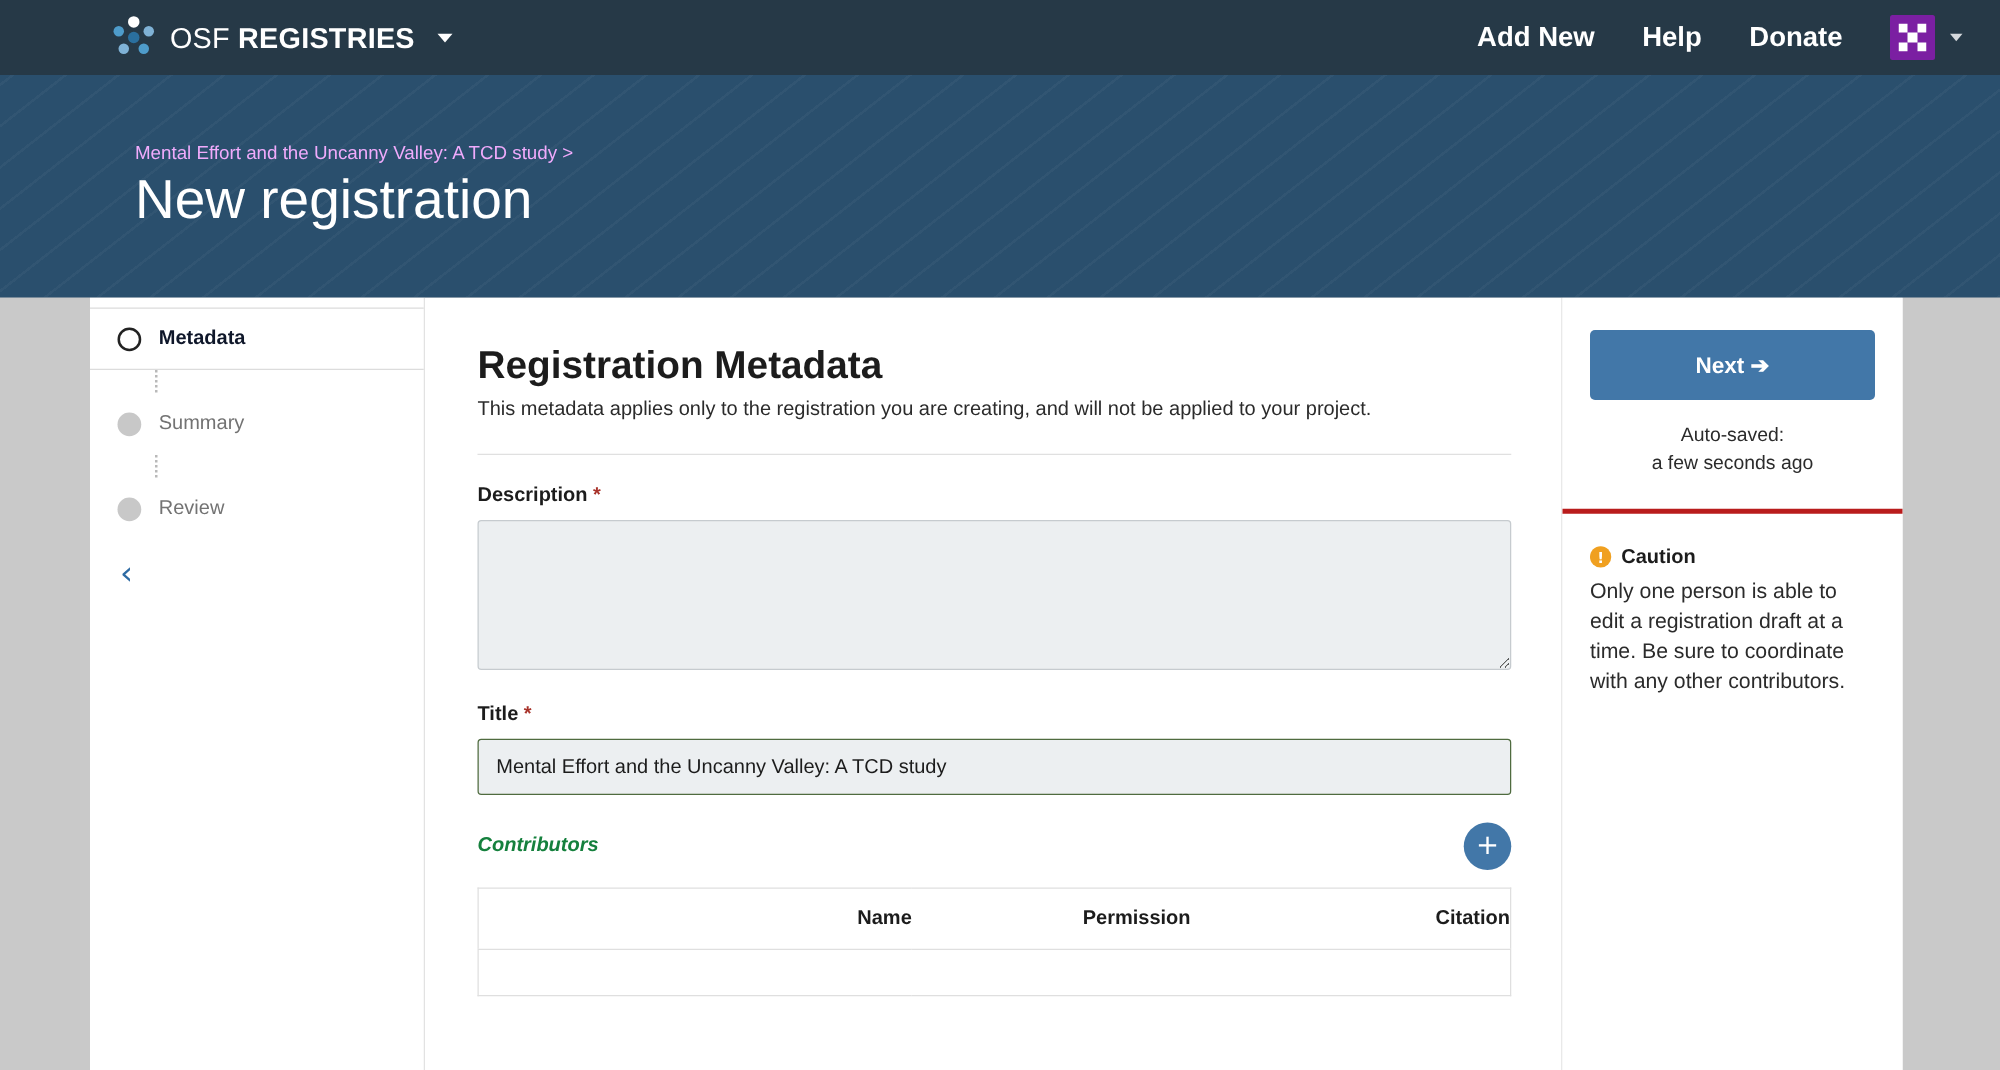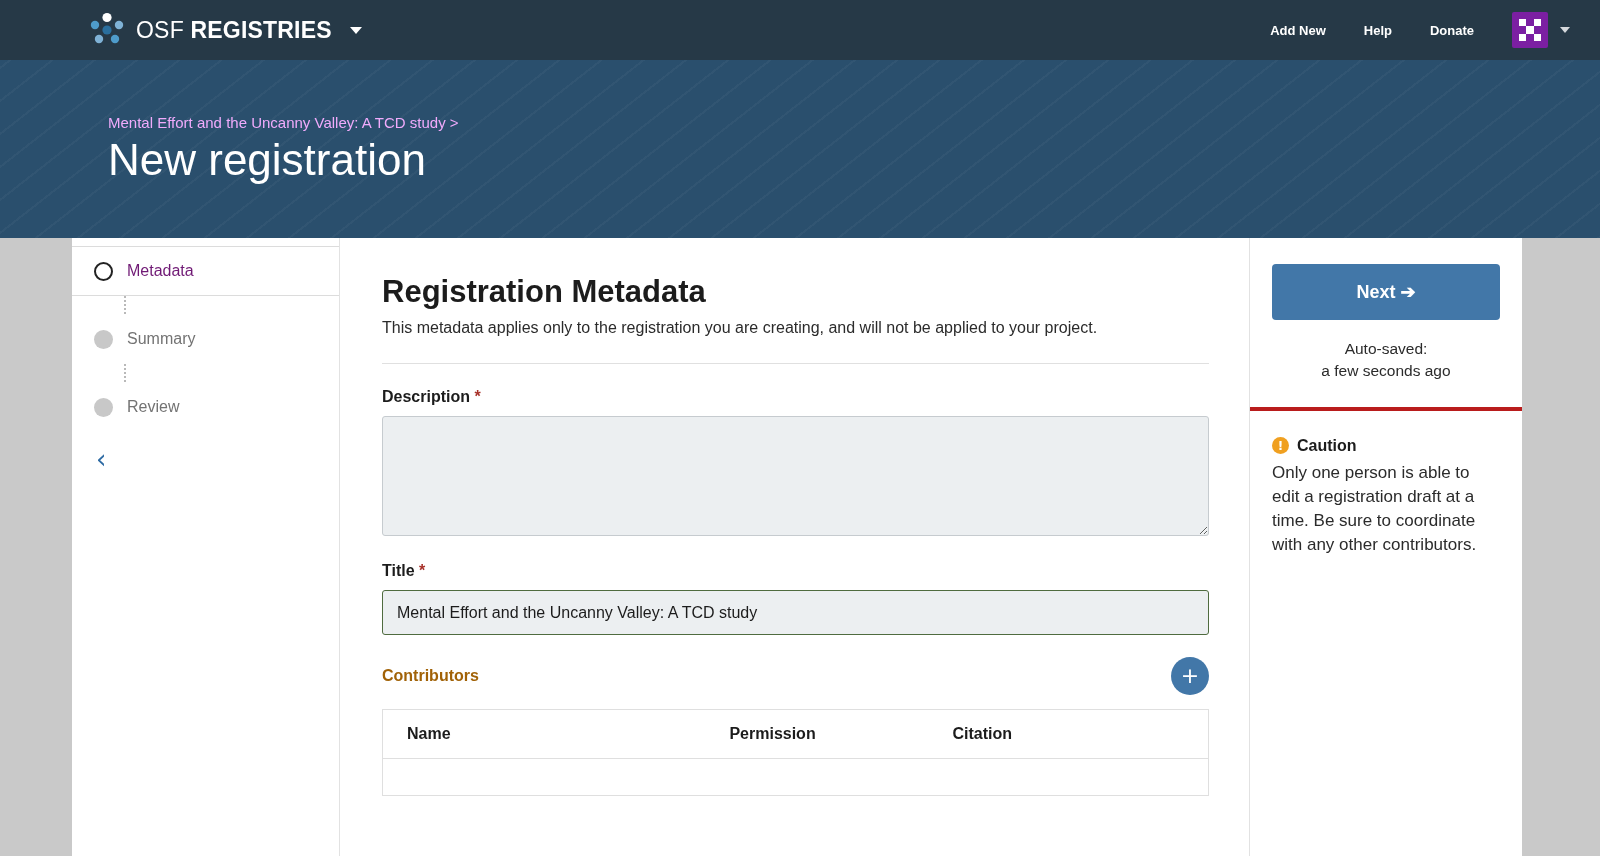--- a/index.html
+++ b/index.html
@@ -51,21 +51,21 @@
     vertical-align: middle;
   }
   .nav-right {
     margin-left: auto;
     display: flex;
     align-items: center;
     gap: 38px;
   }
   .nav-link {
     color: #ffffff;
-    font-size: 13px;
+    font-size: 22px;
     font-weight: 700;
     text-decoration: none;
     white-space: nowrap;
   }
   .avatar-wrap {
     display: flex;
     align-items: center;
     gap: 10px;
   }
   .avatar {
@@ -168,21 +168,21 @@
     width: 19px; height: 19px;
     border-radius: 50%;
     background: #c8c8c8;
     flex: 0 0 auto;
   }
   .step-dot.ring {
     background: #ffffff;
     border: 2.5px solid #222222;
   }
   .step-label { font-size: 16px; color: #737373; font-weight: 400; }
-  .step.active .step-label { color: #701a75; font-weight: 400; }
+  .step.active .step-label { color: #0f172a; font-weight: 700; }
   .step-connector {
     width: 2px;
     height: 18px;
     margin-left: 30px;
     border-left: 2px dotted #b9b9b9;
   }
   .collapse-arrow {
     margin: 14px 0 0 24px;
     color: #2d6aa3;
     font-size: 26px;
@@ -247,21 +247,21 @@
     outline: none;
     color: #1c1c1c;
   }
   .field-block { margin-bottom: 22px; }
 
   .contrib-head {
     display: flex;
     align-items: center;
     margin: 4px 0 14px 0;
   }
-  .contrib-title { font-size: 16px; font-weight: 700; color: #a16207; }
+  .contrib-title { font-size: 16px; font-weight: 700; color: #15803d; font-style: italic; }
   .add-btn {
     margin-left: auto;
     width: 38px; height: 38px;
     border-radius: 50%;
     background: #4277a8;
     color: #ffffff;
     border: none;
     font-size: 22px;
     line-height: 1;
     cursor: pointer;
@@ -270,21 +270,21 @@
     justify-content: center;
     font-family: "DejaVu Sans", sans-serif;
   }
   .contrib-table {
     width: 100%;
     border: 1px solid #dfdfdf;
     border-collapse: collapse;
     font-size: 16px;
   }
   .contrib-table th {
-    text-align: left;
+    text-align: right;
     font-weight: 700;
     color: #1c1c1c;
     padding: 15px 0 15px 0;
     border-bottom: 1px solid #dfdfdf;
   }
   .contrib-table th.c-name { width: 42%; padding-left: 24px; }
   .contrib-table th.c-perm { width: 27%; }
   .contrib-table th.c-cite { width: 31%; }
   .contrib-table td { padding: 18px 0; }
 

